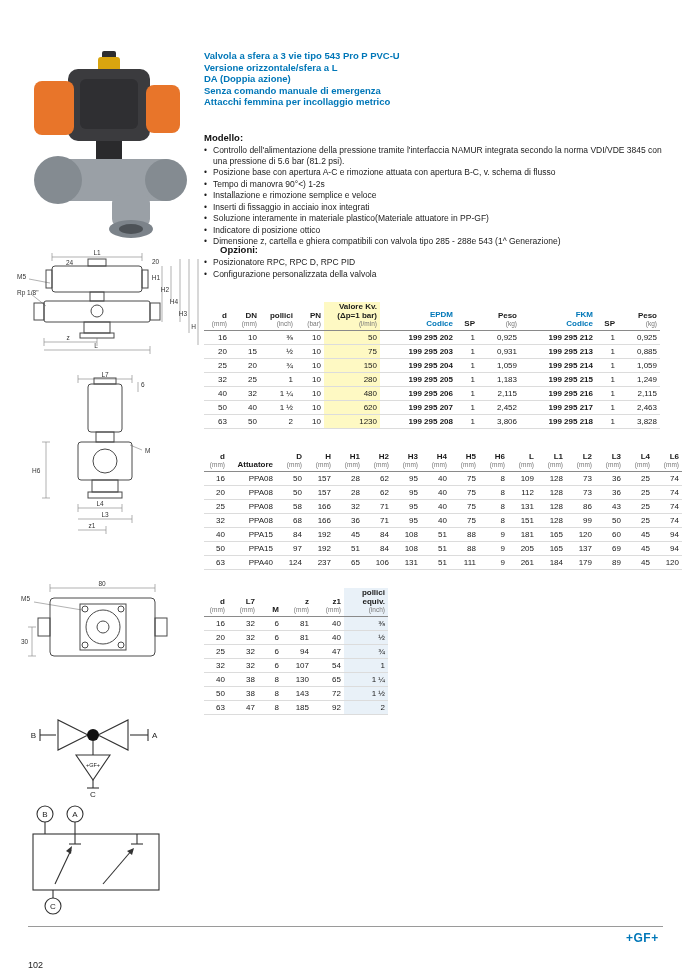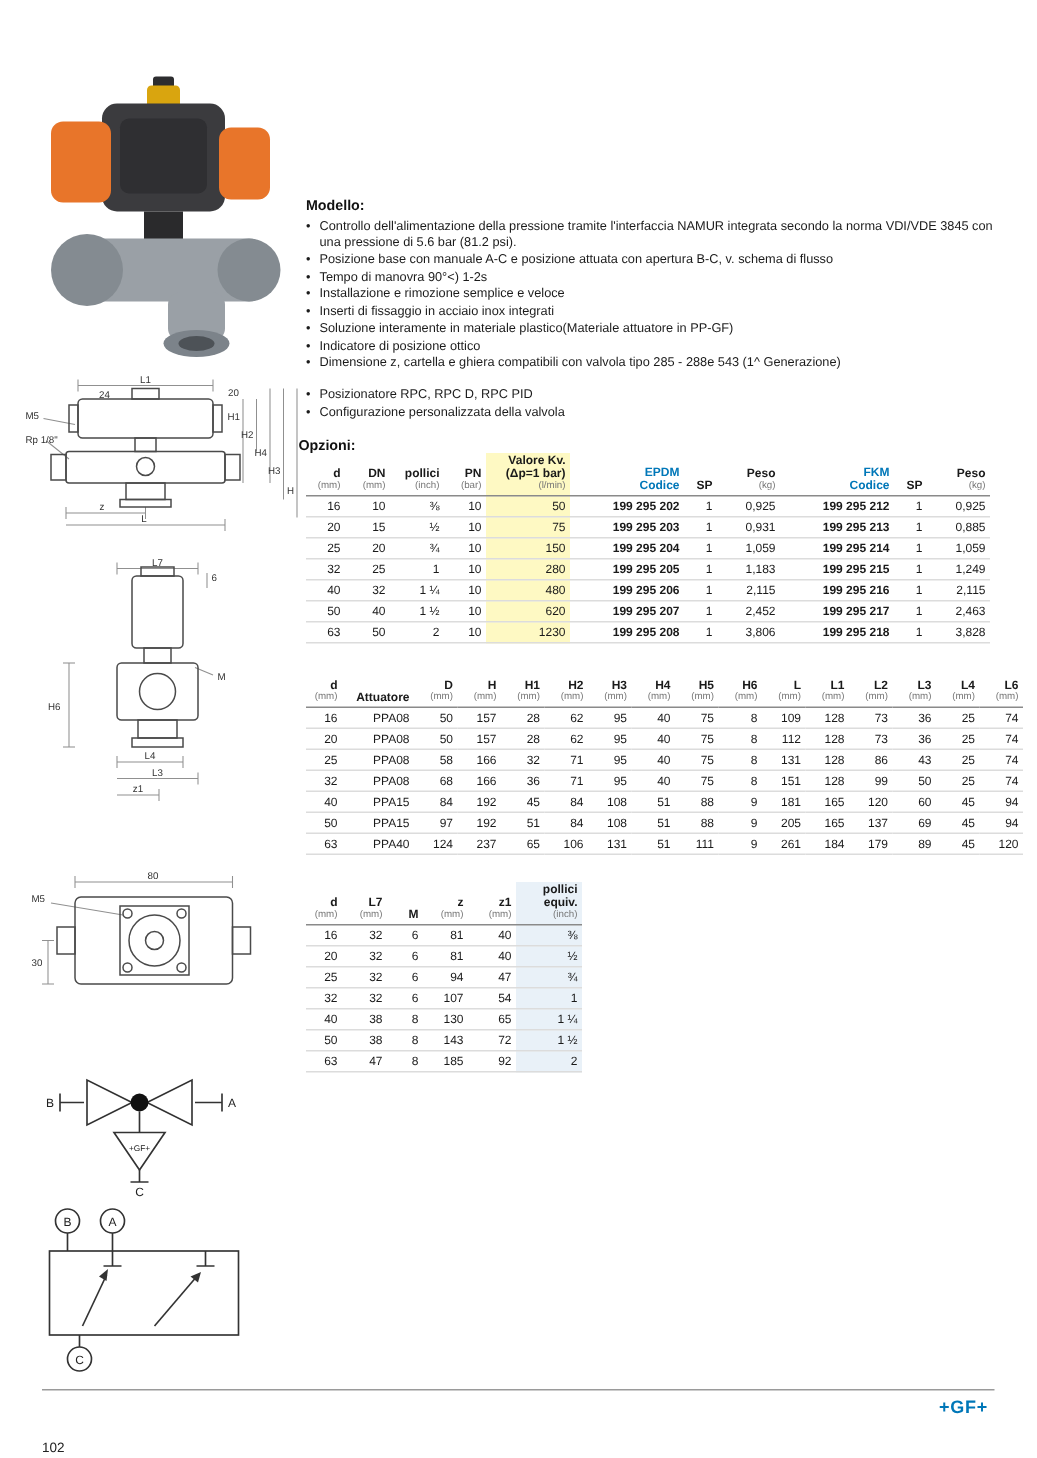--- a/index.html
+++ b/index.html
@@ -71,34 +71,41 @@
       <rect x="68" y="96" width="26" height="20" fill="#2a2a2c"></rect>
       <rect x="14" y="114" width="136" height="42" rx="12" fill="#9aa0a6"></rect>
       <circle cx="30" cy="135" r="24" fill="#848b91"></circle>
       <circle cx="138" cy="135" r="21" fill="#848b91"></circle>
       <rect x="84" y="150" width="38" height="32" rx="8" fill="#9aa0a6"></rect>
       <ellipse cx="103" cy="184" rx="22" ry="9" fill="#7c838a"></ellipse>
       <ellipse cx="103" cy="184" rx="12" ry="5" fill="#4d5257"></ellipse>
     </svg>
   </div>
 
+  <div class="abs" style="left:204px; top:50px; width:470px;">
+    <div class="title-line">Valvola a sfera a 3 vie tipo 543 Pro P PVC-U</div>
+    <div class="title-line">Versione orizzontale/sfera a L</div>
+    <div class="title-line">DA (Doppia azione)</div>
+    <div class="title-line">Senza comando manuale di emergenza</div>
+    <div class="title-line">Attacchi femmina per incollaggio metrico</div>
+  </div>
 
   <div class="sec-head abs" style="left:204px; top:132px;">Modello:</div>
   <ul class="bullets abs" style="left:204px; top:145px; width:470px;">
       <li>Controllo dell'alimentazione della pressione tramite l'interfaccia NAMUR integrata secondo la norma VDI/VDE 3845 con una pressione di 5.6 bar (81.2 psi).</li>
-      <li>Posizione base con manuale A-C e posizione attuata con apertura B-C, v. schema di flusso</li>
+      <li>Posizione base con apertura A-C e rimozione attuata con apertura B-C, v. schema di flusso</li>
       <li>Tempo di manovra 90°&lt;) 1-2s</li>
       <li>Installazione e rimozione semplice e veloce</li>
       <li>Inserti di fissaggio in acciaio inox integrati</li>
       <li>Soluzione interamente in materiale plastico(Materiale attuatore in PP-GF)</li>
       <li>Indicatore di posizione ottico</li>
       <li>Dimensione z, cartella e ghiera compatibili con valvola tipo 285 - 288e 543 (1^ Generazione)</li>
     </ul>
 
-  <div class="sec-head abs" style="left:199px; top:244px;margin-top:48px;">Opzioni:</div>
+  <div class="sec-head abs" style="left:220px; top:244px;">Opzioni:</div>
   <ul class="bullets abs" style="left:204px; top:257px; width:470px;">
       <li>Posizionatore RPC, RPC D, RPC PID</li>
       <li>Configurazione personalizzata della valvola</li>
     </ul>
 
   <table class="dt abs" id="table1" style="left:204px; top:302px;">
     <thead>
         <tr>
           <th>
             <div class="hl">d</div>

